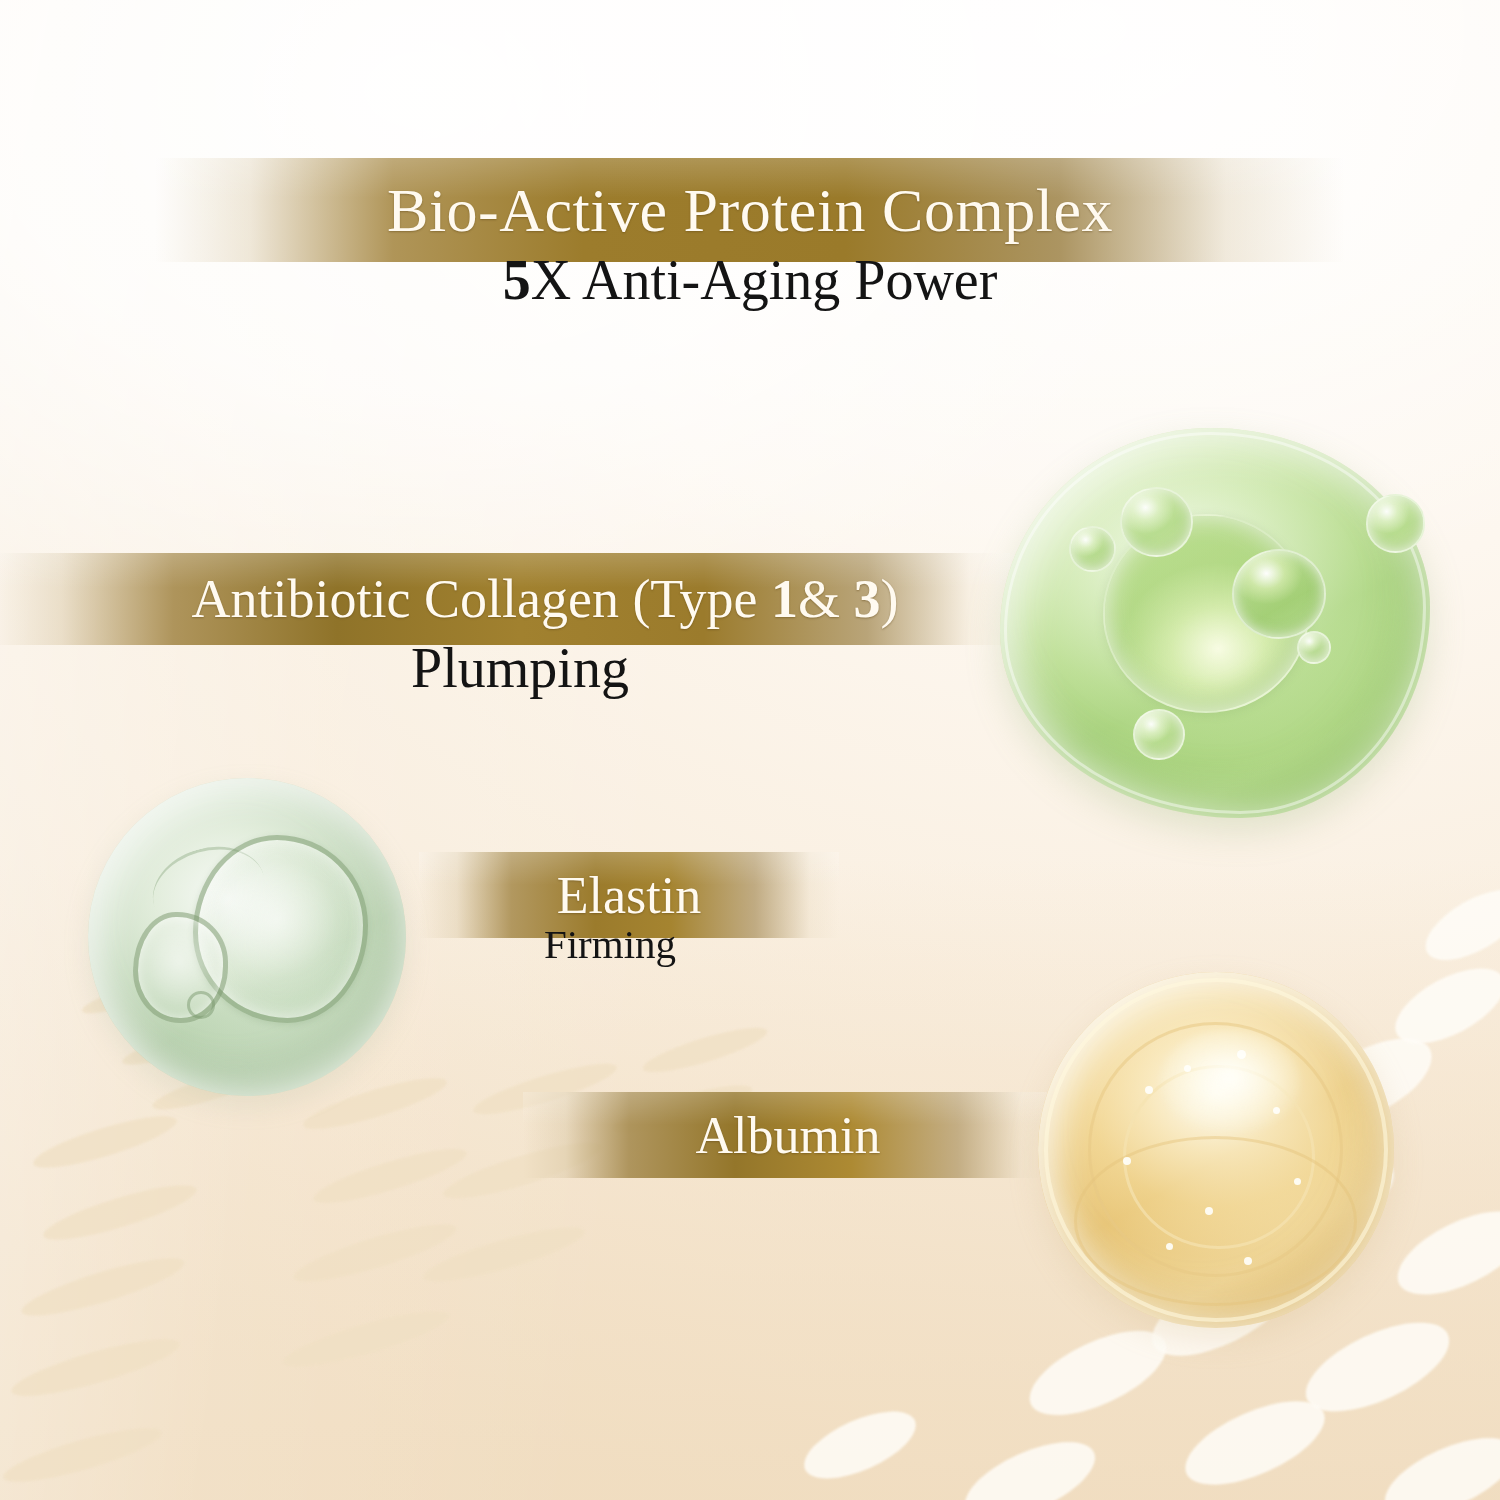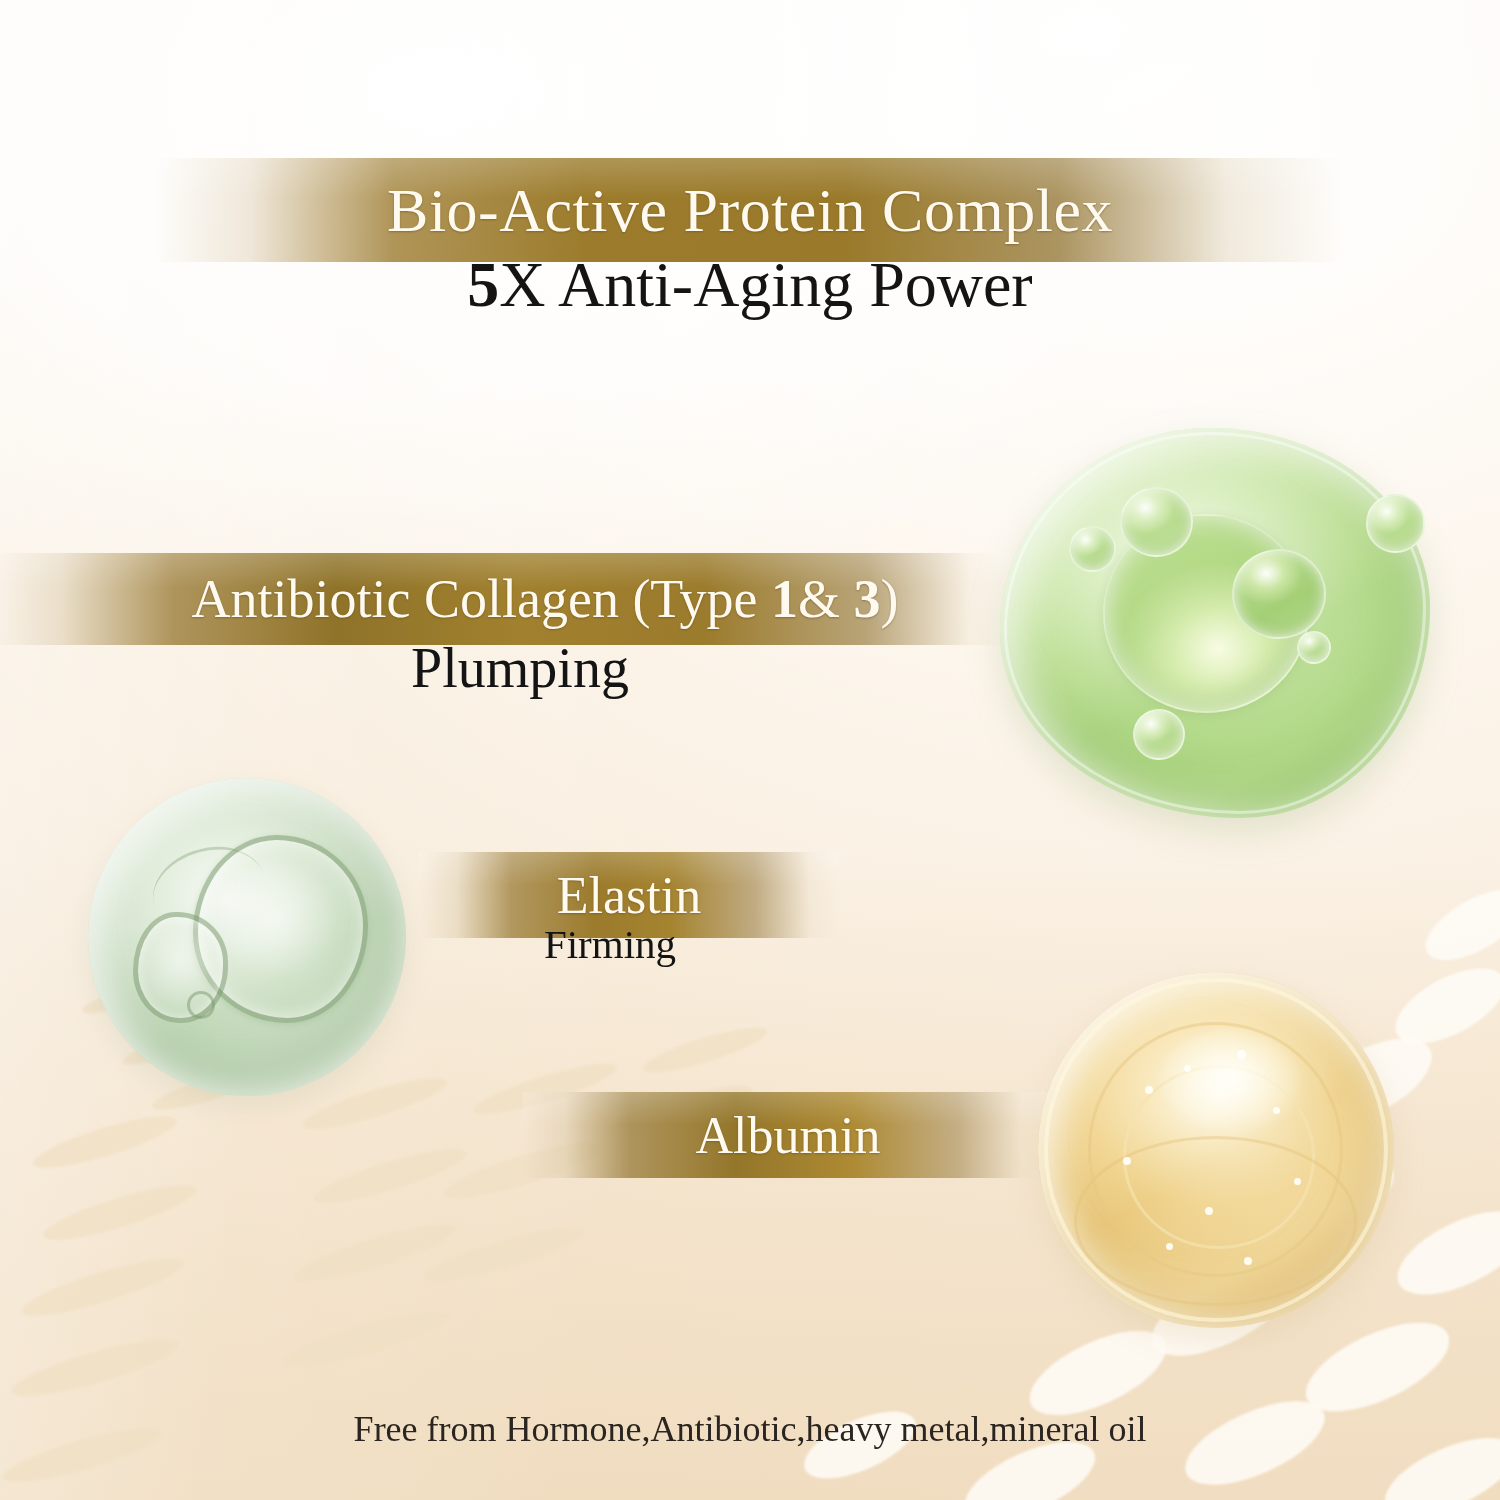--- a/index.html
+++ b/index.html
@@ -147,21 +147,21 @@
   #banner-albumin .btext { font-size: 52px; }
 
   .bnum { font-weight: bold; }
 
   
   .headline {
     position: absolute;
     color: #141414;
     white-space: nowrap;
   }
-  #headline-main { left: 0; top: 248px; width: 1500px; text-align: center; font-size: 64px; }
+  #headline-main { left: 0; top: 248px; width: 1500px; text-align: center; font-size: 56px; }
   #headline-main .five { font-weight: bold; }
 
   #sub-plumping { left: 0;   top: 636px;  width: 1040px; text-align: center; font-size: 56px; }
   #sub-firming  { left: 400px; top: 920px;  width: 420px;  text-align: center; font-size: 41px; }
   #sub-nutrient { left: 470px; top: 1178px; width: 580px;  text-align: center; font-size: 56px; }
 
   #footnote {
     position: absolute;
     left: 0; top: 1408px; width: 1500px;
     text-align: center;
@@ -429,15 +429,14 @@
     <div class="spec" style="left:41%; top:26%; width:7px; height:7px;"></div>
     <div class="spec" style="left:56%; top:22%; width:9px; height:9px;"></div>
     <div class="spec" style="left:66%; top:38%; width:7px; height:7px;"></div>
     <div class="spec" style="left:24%; top:52%; width:8px; height:8px;"></div>
     <div class="spec" style="left:72%; top:58%; width:7px; height:7px;"></div>
     <div class="spec" style="left:47%; top:66%; width:8px; height:8px;"></div>
     <div class="spec" style="left:36%; top:76%; width:7px; height:7px;"></div>
     <div class="spec" style="left:58%; top:80%; width:8px; height:8px;"></div>
   </div>
 
-  <div id="footnote">Free from Hormone,Antibiotic,heavy metal,mineral oil</div>
 
 </div>
 
 </body></html>

